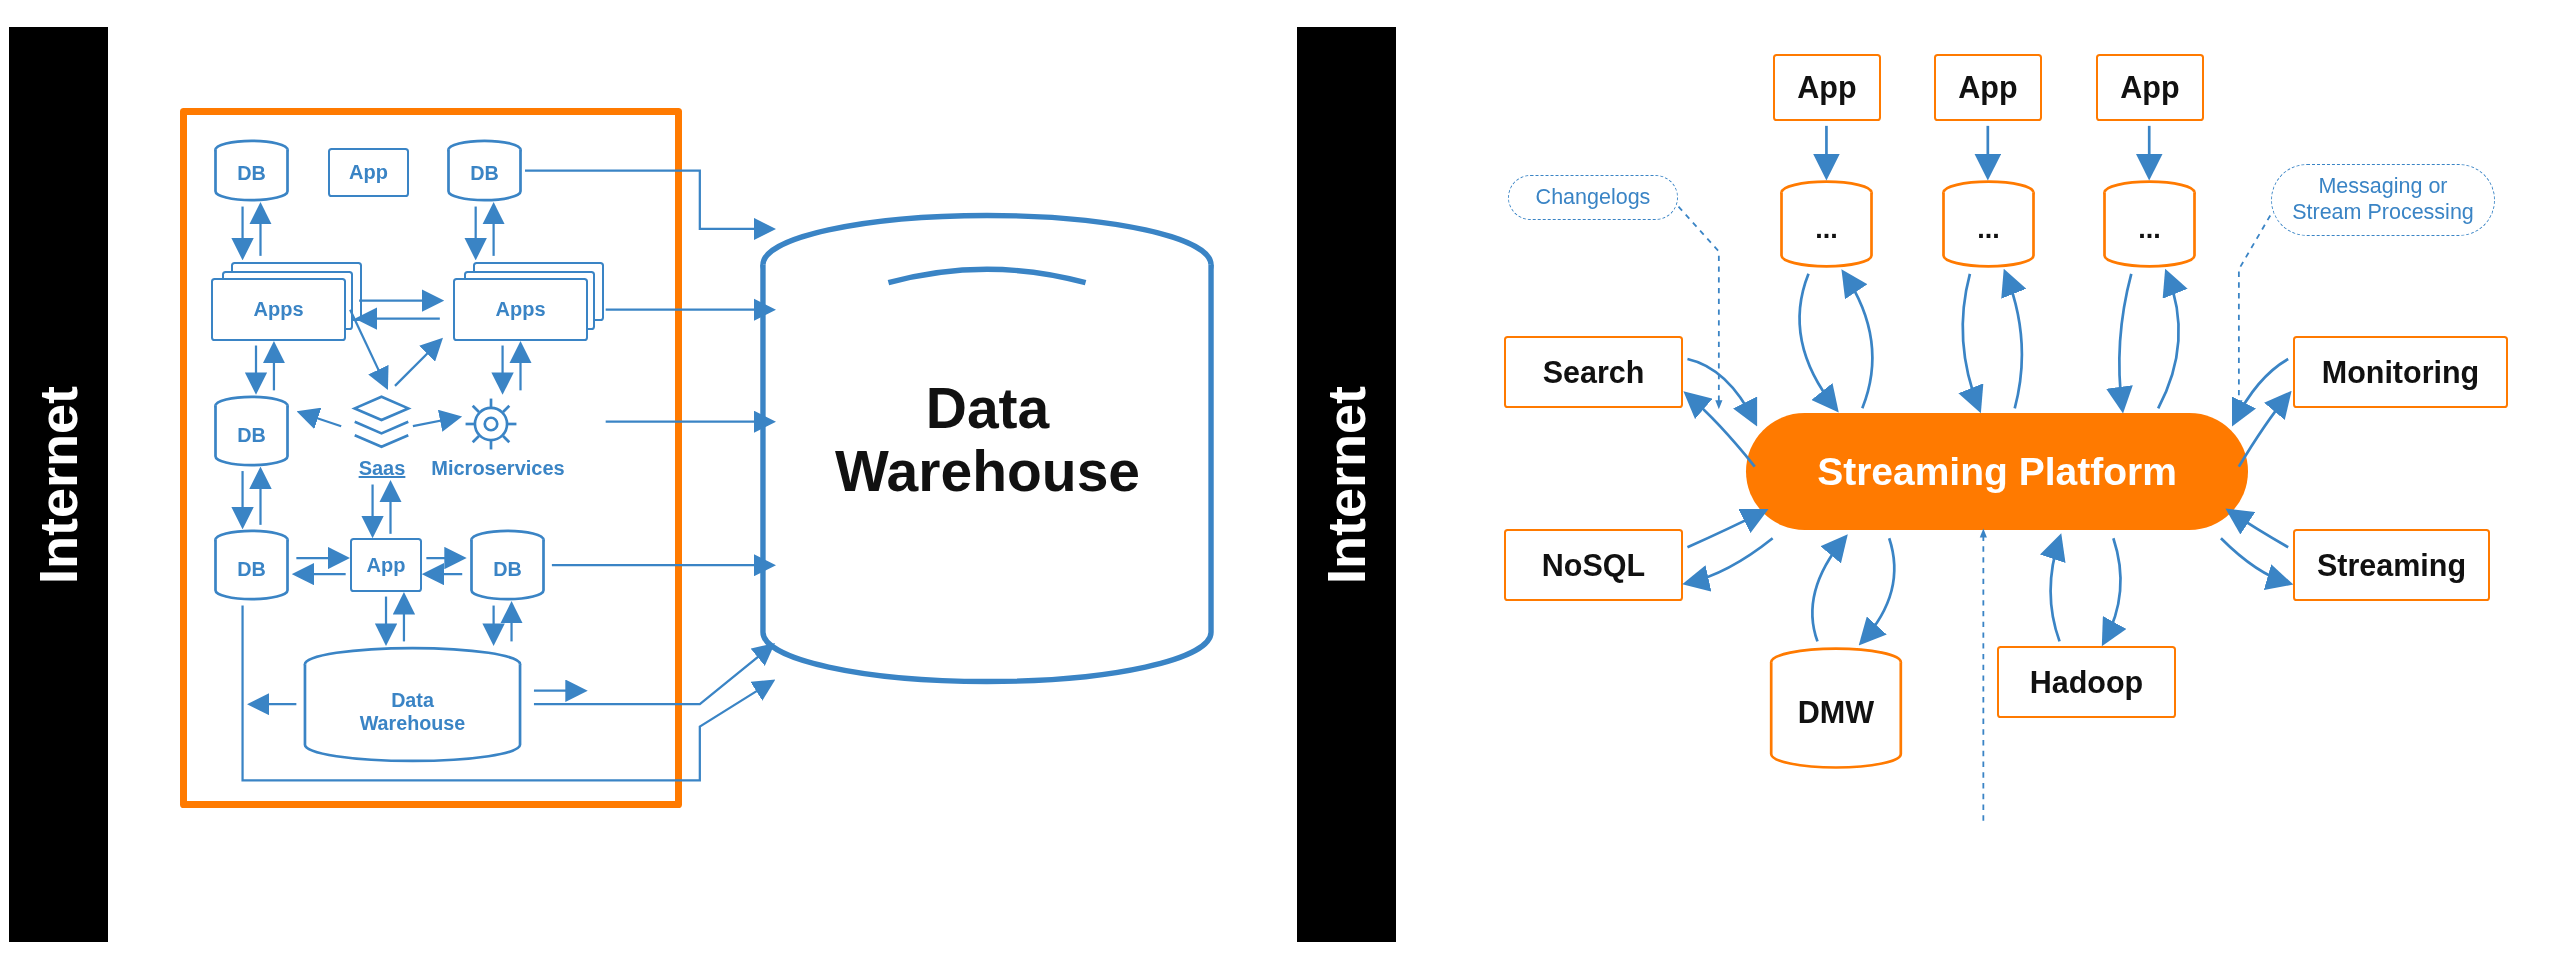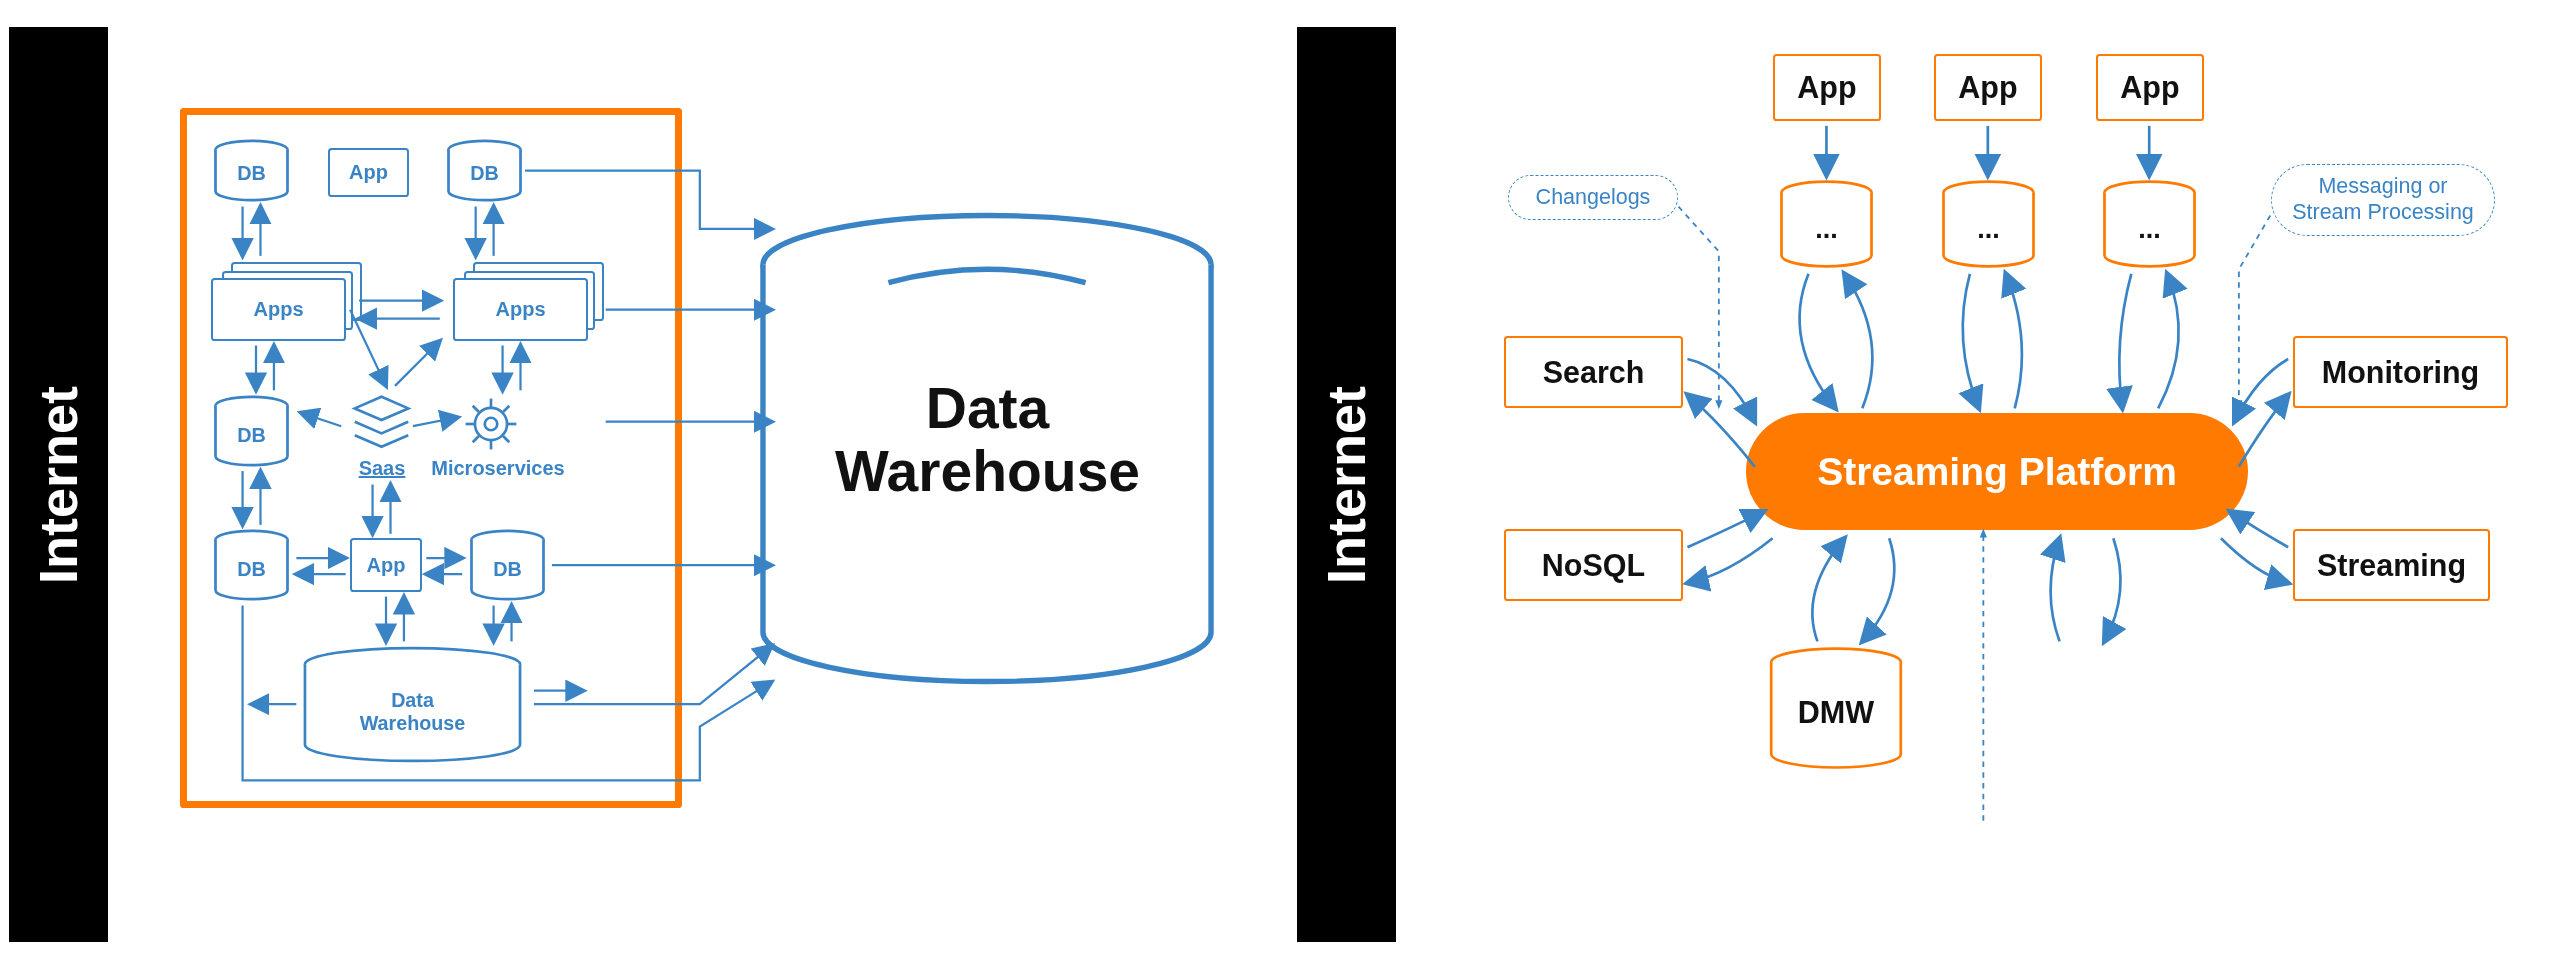--- a/index.html
+++ b/index.html
@@ -259,20 +259,23 @@
     </div>
     <div class="orange-box" style="left:879px; top:529px; width:197px; height:72px;">
       <span>Streaming</span>
     </div>
 
     <svg style="position:absolute; left:350px; top:646px;" width="144" height="126" viewBox="0 0 160 140">
       <ellipse cx="80" cy="18" rx="72" ry="15" fill="#fff" stroke="#ff7a00" stroke-width="3"></ellipse>
       <path d="M8 18 V120 A72 15 0 0 0 152 120 V18" fill="#fff" stroke="#ff7a00" stroke-width="3"></path>
       <text x="80" y="86" text-anchor="middle" font-size="34" font-weight="800" fill="#111">DMW</text>
     </svg>
+    <div class="orange-box" style="left:583px; top:646px; width:179px; height:72px;">
+      <span>Hadoop</span>
+    </div>
 
     <div class="orange-pill" style="left:332px; top:413px; width:502px; height:117px;">
       <span>Streaming Platform</span>
     </div>
 
     <div class="dashed-pill" style="left:94px; top:175px; width:170px; height:45px;">
       <span>Changelogs</span>
     </div>
     <div class="dashed-pill" style="left:857px; top:164px; width:224px; height:72px;">
       <div>

